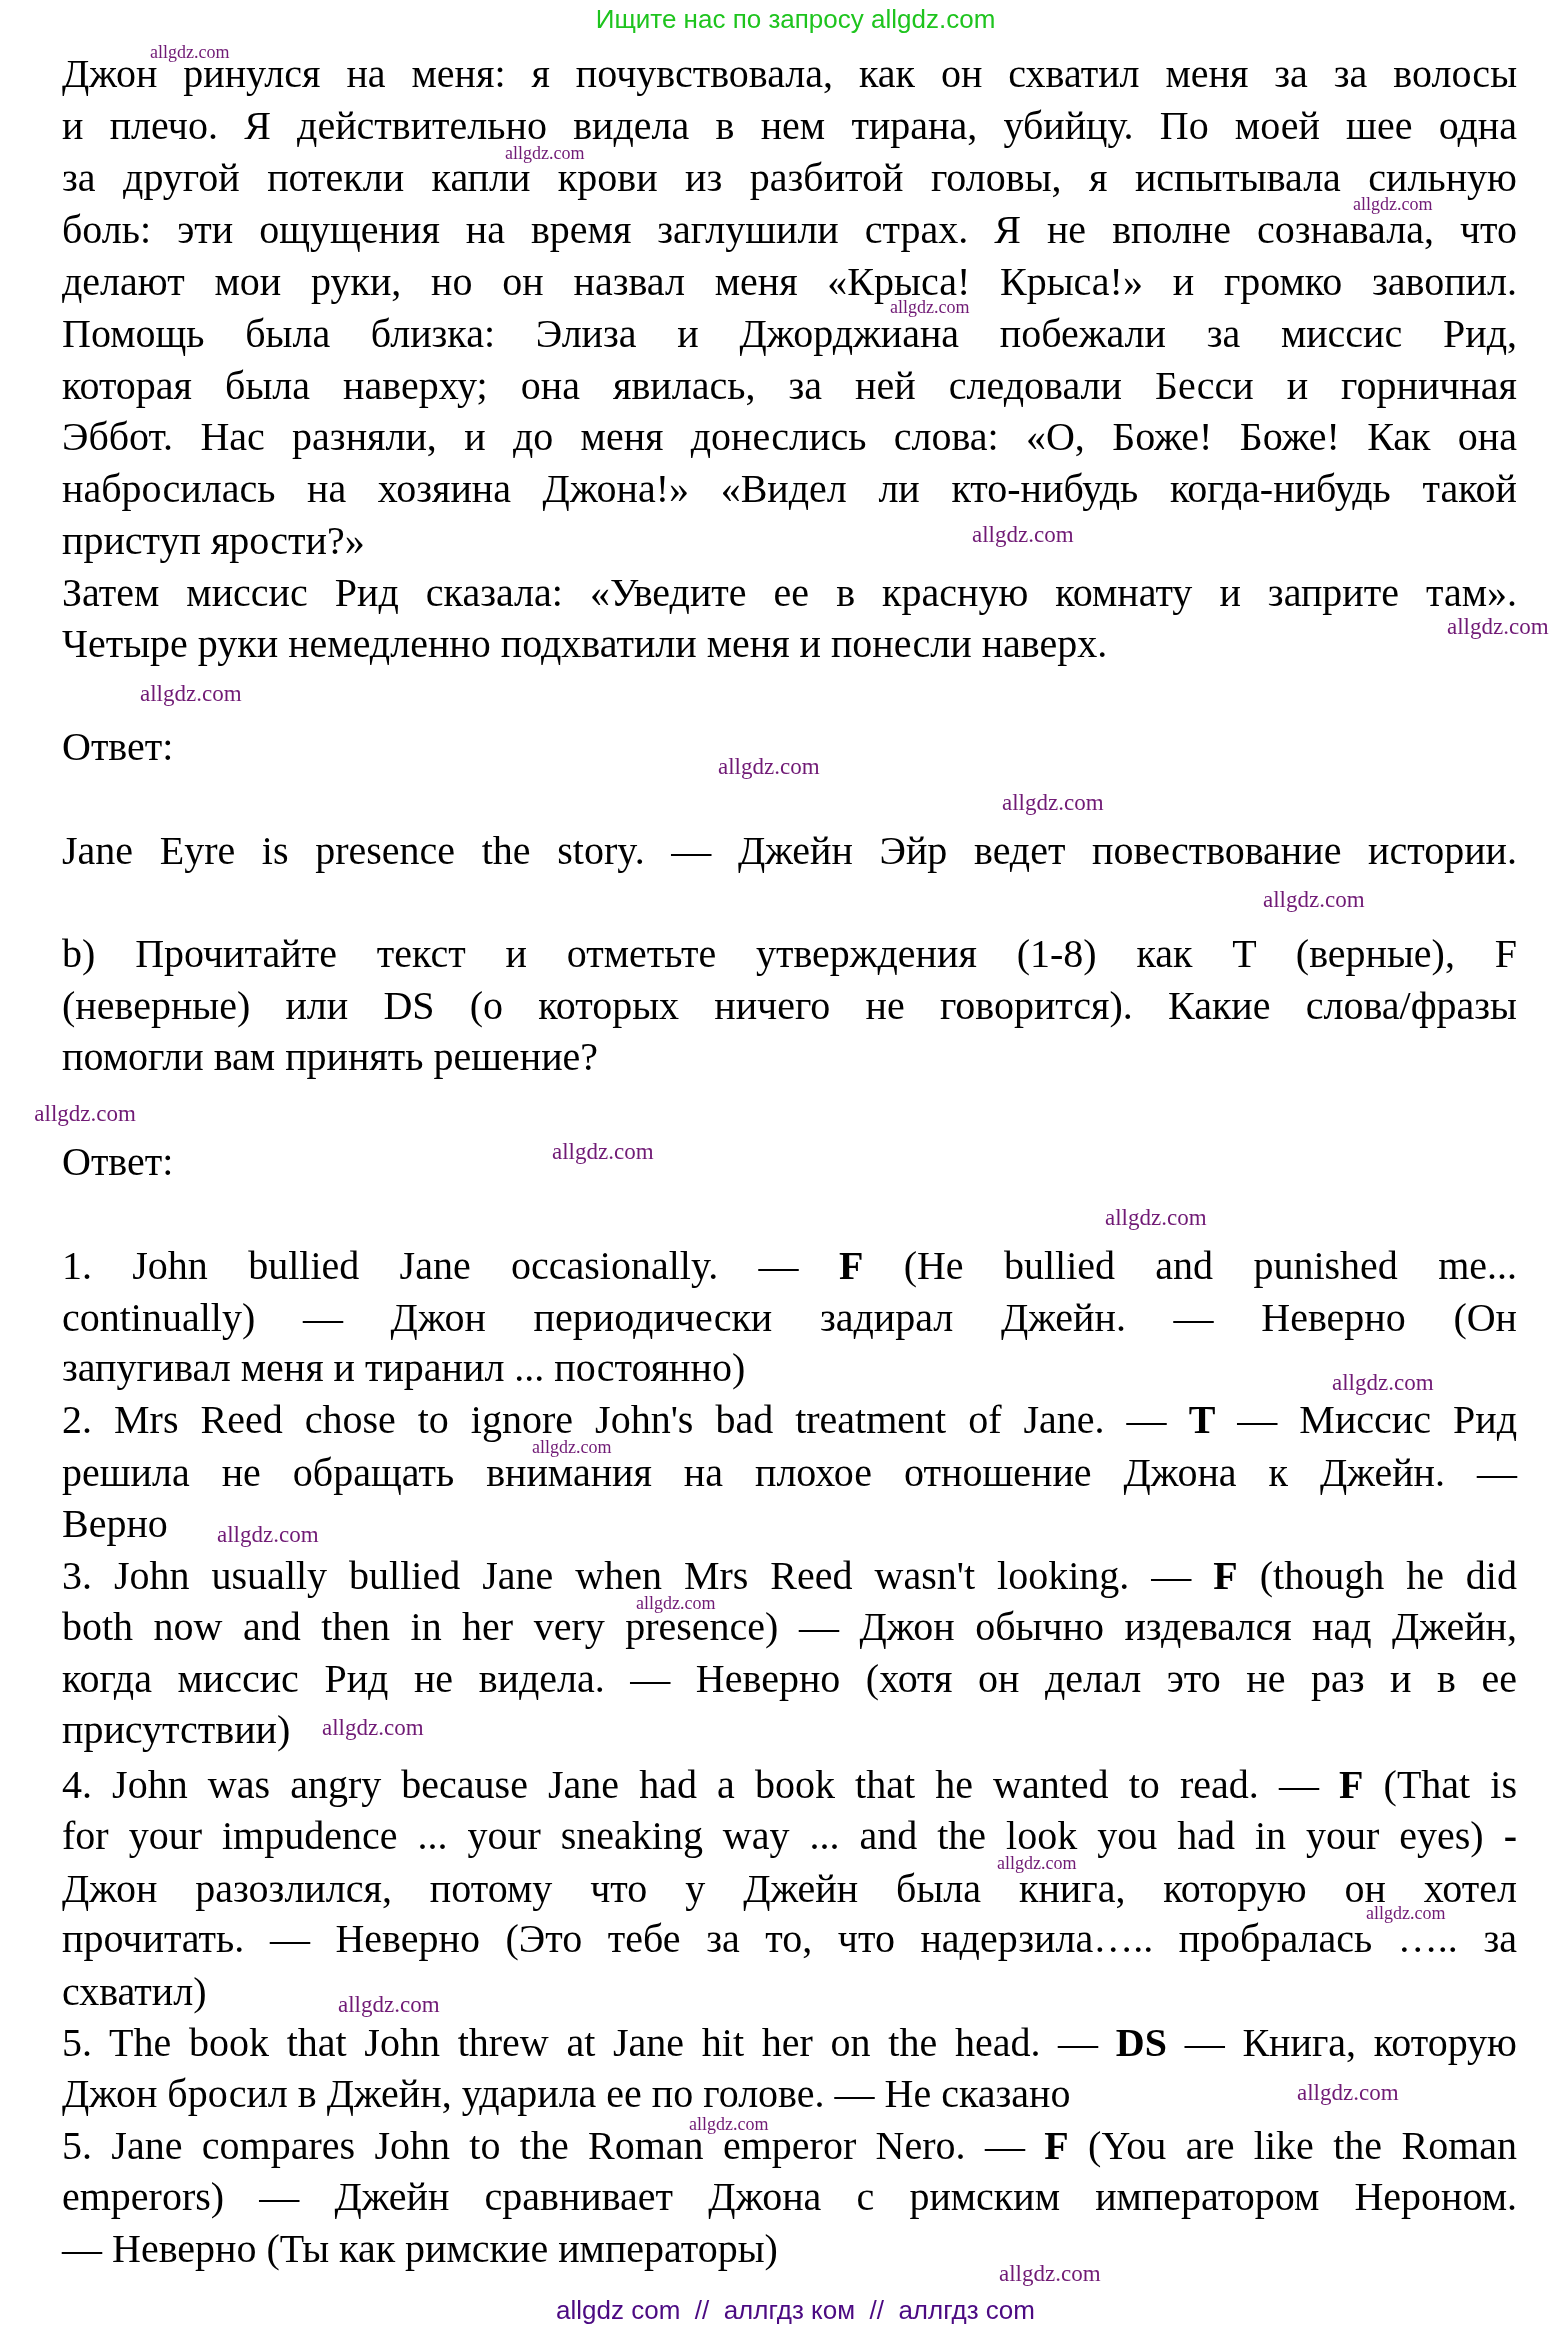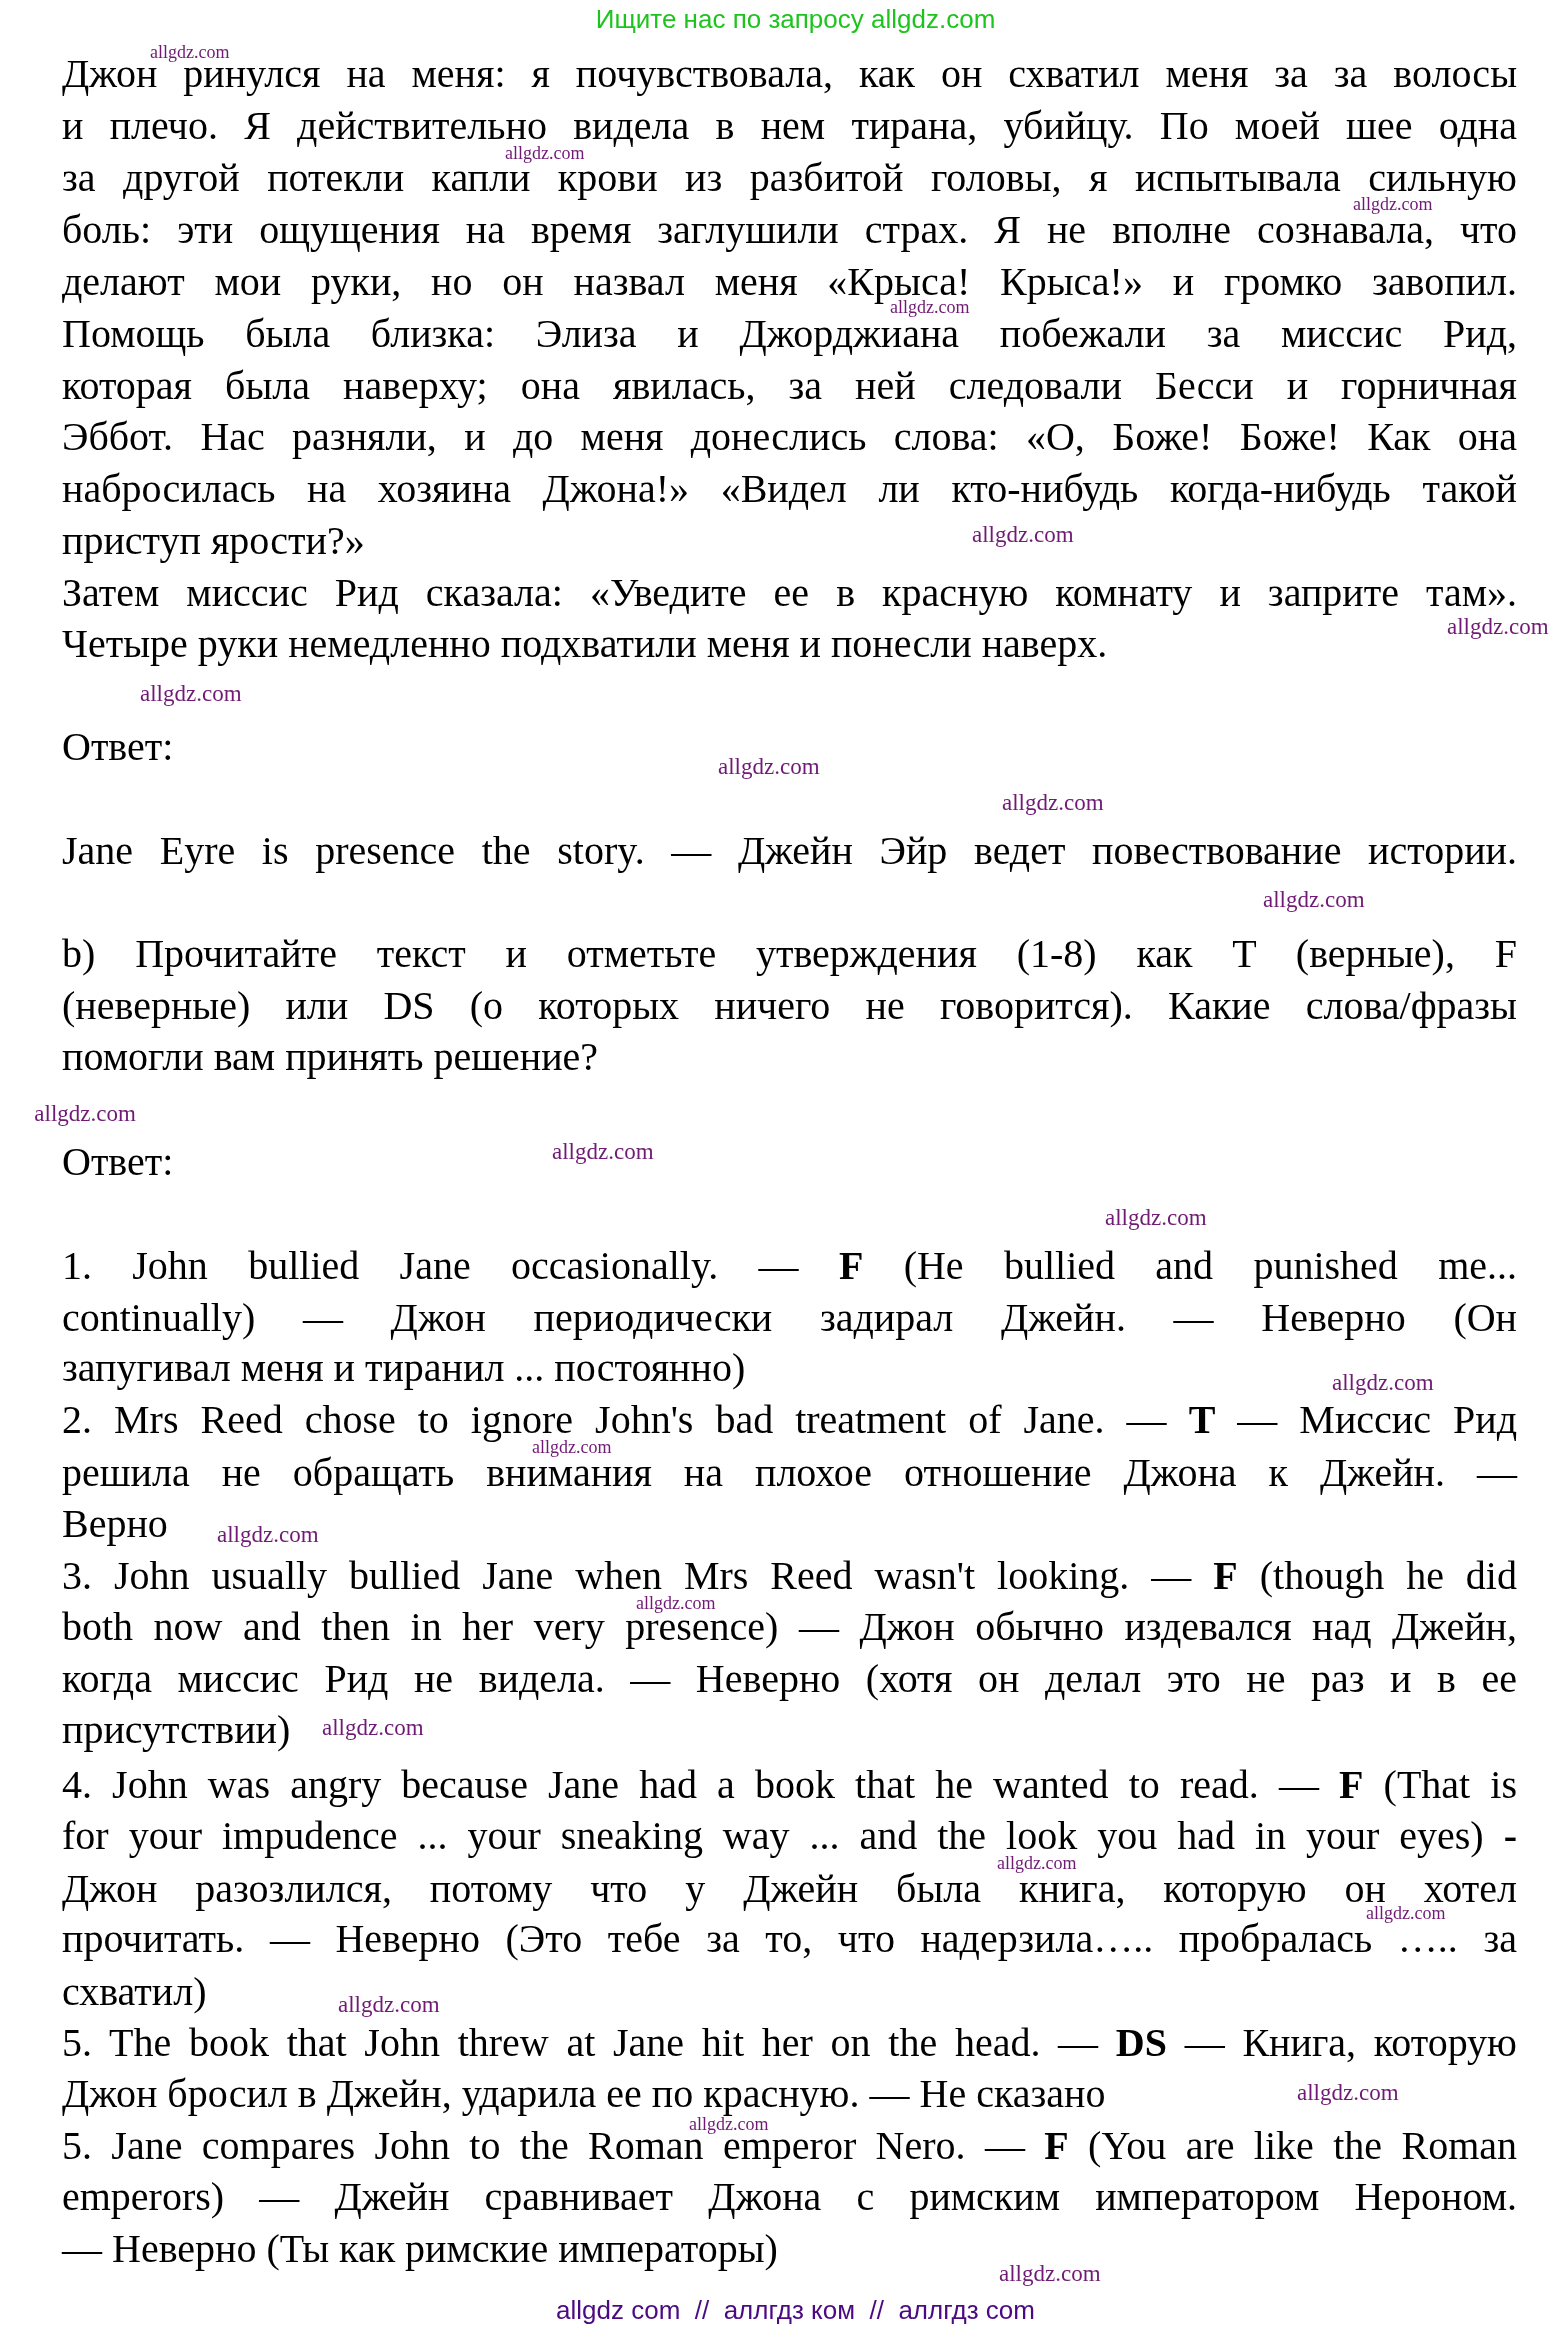--- a/index.html
+++ b/index.html
@@ -88,21 +88,21 @@
   <div>
     <div class="line j" style="top:1760px"><span>4. John was angry because Jane had a book that he wanted to read. — </span><b>F</b><span> (That is</span></div>
     <div class="line j" style="top:1811px"><span>for your impudence ... your sneaking way ... and the look you had in your eyes) </span><b>-</b></div>
     <div class="line j" style="top:1864px">Джон разозлился, потому что у Джейн была книга, которую он хотел</div>
     <div class="line j" style="top:1914px">прочитать. — Неверно (Это тебе за то, что надерзила….. пробралась ….. за</div>
     <div class="line" style="top:1967px">схватил)</div>
   </div>
 
   <div>
     <div class="line j" style="top:2018px"><span>5. The book that John threw at Jane hit her on the head. — </span><b>DS</b><span> — Книга, которую</span></div>
-    <div class="line" style="top:2069px">Джон бросил в Джейн, ударила ее по красную. — Не сказано</div>
+    <div class="line" style="top:2069px">Джон бросил в Джейн, ударила ее по голове. — Не сказано</div>
   </div>
 
   <div>
     <div class="line j" style="top:2121px"><span>5. Jane compares John to the Roman emperor Nero. — </span><b>F</b><span> (You are like the Roman</span></div>
     <div class="line j" style="top:2172px">emperors) — Джейн сравнивает Джона с римским императором Нероном.</div>
     <div class="line" style="top:2224px">— Неверно (Ты как римские императоры)</div>
   </div>
 
   <div class="wm s" style="left:135px;top:43px">allgdz.com</div>
   <div class="wm s" style="left:490px;top:144px">allgdz.com</div>

